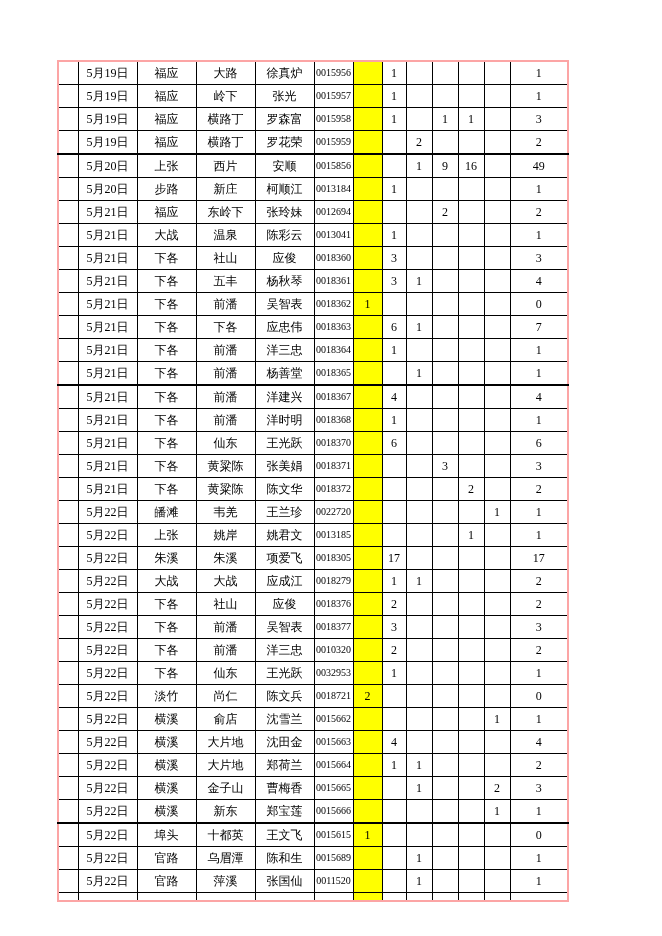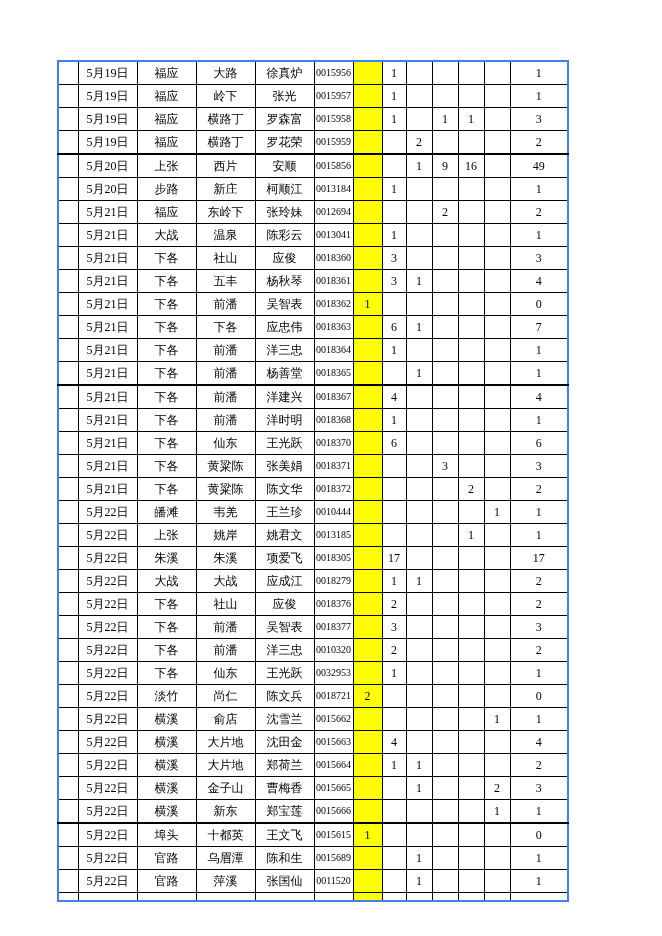--- a/index.html
+++ b/index.html
@@ -16,21 +16,21 @@
     overflow: hidden;
   }
   .sheet {
     position: absolute;
     left: 57px;
     top: 60px;
   }
   table.grid {
     border-collapse: collapse;
     table-layout: fixed;
-    border: 2px solid #3b82f6;
+    border: 2px solid #fca5a5;
   }
   table.grid td {
     border: 1px solid #000;
     height: 22px;
     padding: 0 1px;
     text-align: center;
     vertical-align: middle;
     font-size: 12px;
     line-height: 1;
     white-space: nowrap;
@@ -360,21 +360,21 @@
           <td class="cell-c4">2</td>
           <td class="cell-c5"></td>
           <td class="cell-total">2</td>
         </tr>
         <tr>
           <td class="cell-blank"></td>
           <td class="cell-date">5月22日</td>
           <td class="cell-town">皤滩</td>
           <td class="cell-village">韦羌</td>
           <td class="cell-person">王兰珍</td>
-          <td class="cell-id">0010444</td>
+          <td class="cell-id">0022720</td>
           <td class="cell-hl"></td>
           <td class="cell-c1"></td>
           <td class="cell-c2"></td>
           <td class="cell-c3"></td>
           <td class="cell-c4"></td>
           <td class="cell-c5">1</td>
           <td class="cell-total">1</td>
         </tr>
         <tr>
           <td class="cell-blank"></td>

